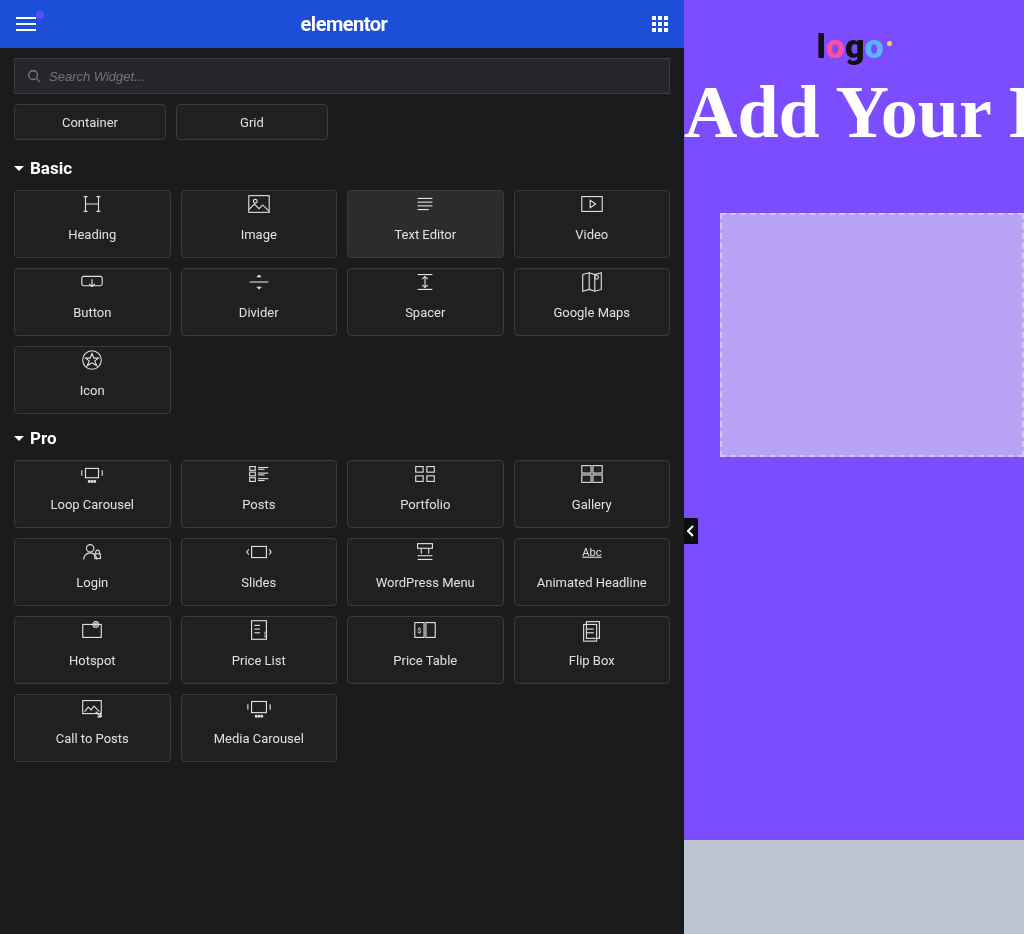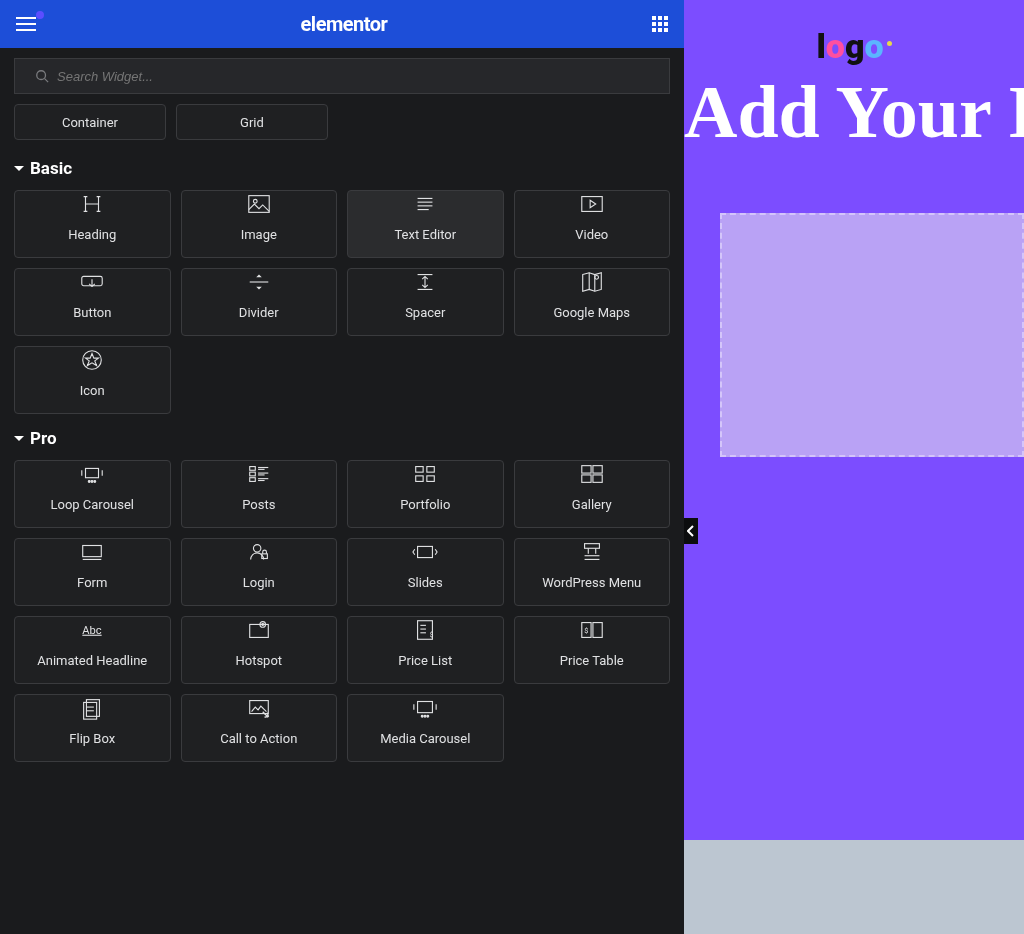--- a/index.html
+++ b/index.html
@@ -6,21 +6,21 @@
 body { font-family:-apple-system,BlinkMacSystemFont,"Segoe UI",Roboto,sans-serif; background:#0c0d0e; width:1024px; height:934px; overflow:hidden; display:flex; }
 .panel { width:684px; height:934px; background:#1a1b1d; display:flex; flex-direction:column; position:relative; }
 .header { height:48px; background:#1d4ed8; display:flex; align-items:center; justify-content:space-between; padding:0 16px; }
 .hamburger { width:20px; height:14px; display:flex; flex-direction:column; justify-content:space-between; cursor:pointer; position:relative; }
 .hamburger span { display:block; height:2px; background:#fff; }
 .notif-dot { position:absolute; top:-6px; right:-8px; width:8px; height:8px; border-radius:50%; background:#5b4eff; }
 .brand { color:#fff; font-size:20px; font-weight:700; letter-spacing:-0.5px; }
 .grid-menu { width:16px; height:16px; display:grid; grid-template-columns:repeat(3,1fr); grid-template-rows:repeat(3,1fr); gap:2px; cursor:pointer; }
 .grid-menu span { background:#fff; }
 .search-wrap { padding:10px 14px; }
-.search { height:36px; background:#26272a; border:1px solid #3a3b3e; border-radius:0; display:flex; align-items:center; padding:0 20px; gap:8px; }
+.search { height:36px; background:#26272a; border:1px solid #3a3b3e; border-radius:0; display:flex; align-items:center; padding:0 12px; gap:8px; }
 .search svg { width:14px; height:14px; fill:#7a7b7e; }
 .search input { flex:1; background:transparent; border:none; outline:none; color:#aaa; font-size:13px; font-style:italic; }
 .scroll-area { flex:1; overflow-y:auto; padding:0 14px 14px; }
 .scroll-area::-webkit-scrollbar { width:6px; }
 .scroll-area::-webkit-scrollbar-thumb { background:#555; border-radius:3px; }
 .top-row { display:flex; gap:10px; margin-bottom:18px; }
 .top-row .widget { width:152px; }
 .section-head { display:flex; align-items:center; gap:6px; color:#fff; font-size:17px; font-weight:700; margin:14px 0 12px; cursor:pointer; }
 .caret { width:0; height:0; border-left:5px solid transparent; border-right:5px solid transparent; border-top:5px solid #fff; }
 .widget-grid { display:grid; grid-template-columns:repeat(4,1fr); gap:10px; }
@@ -223,29 +223,20 @@
                 <rect x="15" y="5" width="10" height="8"></rect>
                 <rect x="3" y="15" width="10" height="8"></rect>
                 <rect x="15" y="15" width="10" height="8"></rect>
               </svg>
             </div>
             <span>Gallery</span>
           </div>
           <div class="widget">
             <div class="ic">
               <svg viewBox="0 0 28 28">
-                <rect x="4" y="7" width="20" height="12"></rect>
-                <line x1="4" y1="22" x2="24" y2="22"></line>
-              </svg>
-            </div>
-            <span>Form</span>
-          </div>
-          <div class="widget">
-            <div class="ic">
-              <svg viewBox="0 0 28 28">
                 <circle cx="12" cy="10" r="4"></circle>
                 <path d="M5 22c0-4 3-7 7-7s7 3 7 7"></path>
                 <rect x="17" y="16" width="6" height="5"></rect>
                 <path d="M18 16v-2a2 2 0 014 0v2"></path>
               </svg>
             </div>
             <span>Login</span>
           </div>
           <div class="widget">
             <div class="ic">
@@ -320,21 +311,21 @@
             <span>Flip Box</span>
           </div>
           <div class="widget">
             <div class="ic">
               <svg viewBox="0 0 28 28">
                 <rect x="4" y="6" width="20" height="14"></rect>
                 <path d="M6 18l4-5 3 3 3-4 6 6"></path>
                 <path d="M18 18l6 6M20 24l4-1-1-4" stroke-width="1.5"></path>
               </svg>
             </div>
-            <span>Call to Action</span>
+            <span>Call to Posts</span>
           </div>
           <div class="widget">
             <div class="ic">
               <svg viewBox="0 0 28 28">
                 <rect x="6" y="7" width="16" height="12"></rect>
                 <path d="M2 10v6M26 10v6"></path>
                 <circle cx="11" cy="23" r="1" fill="#e0e1e3"></circle>
                 <circle cx="14" cy="23" r="1" fill="#e0e1e3"></circle>
                 <circle cx="17" cy="23" r="1" fill="#e0e1e3"></circle>
               </svg>

